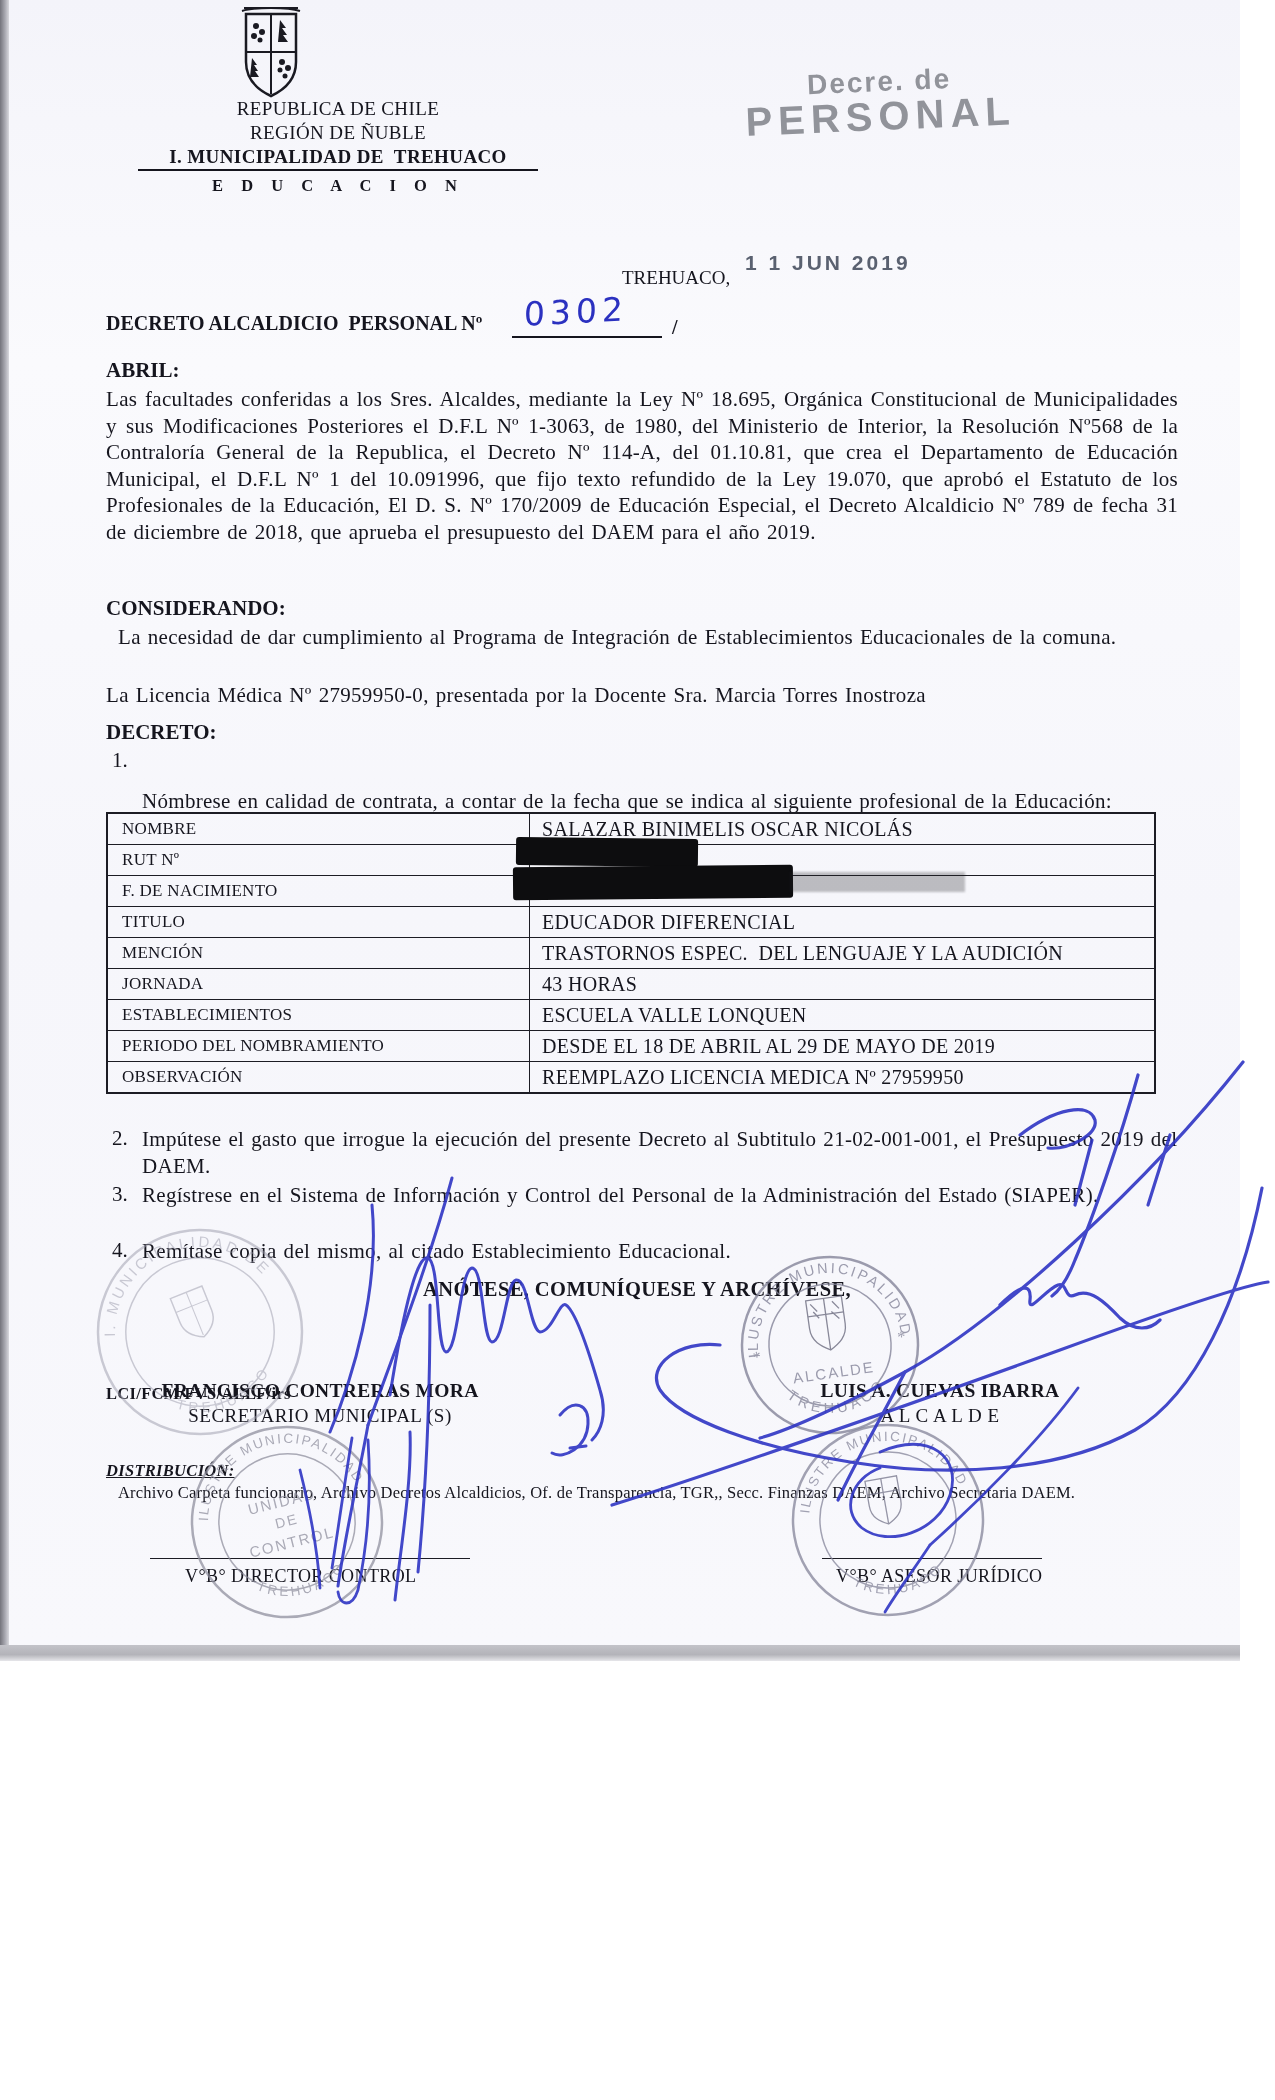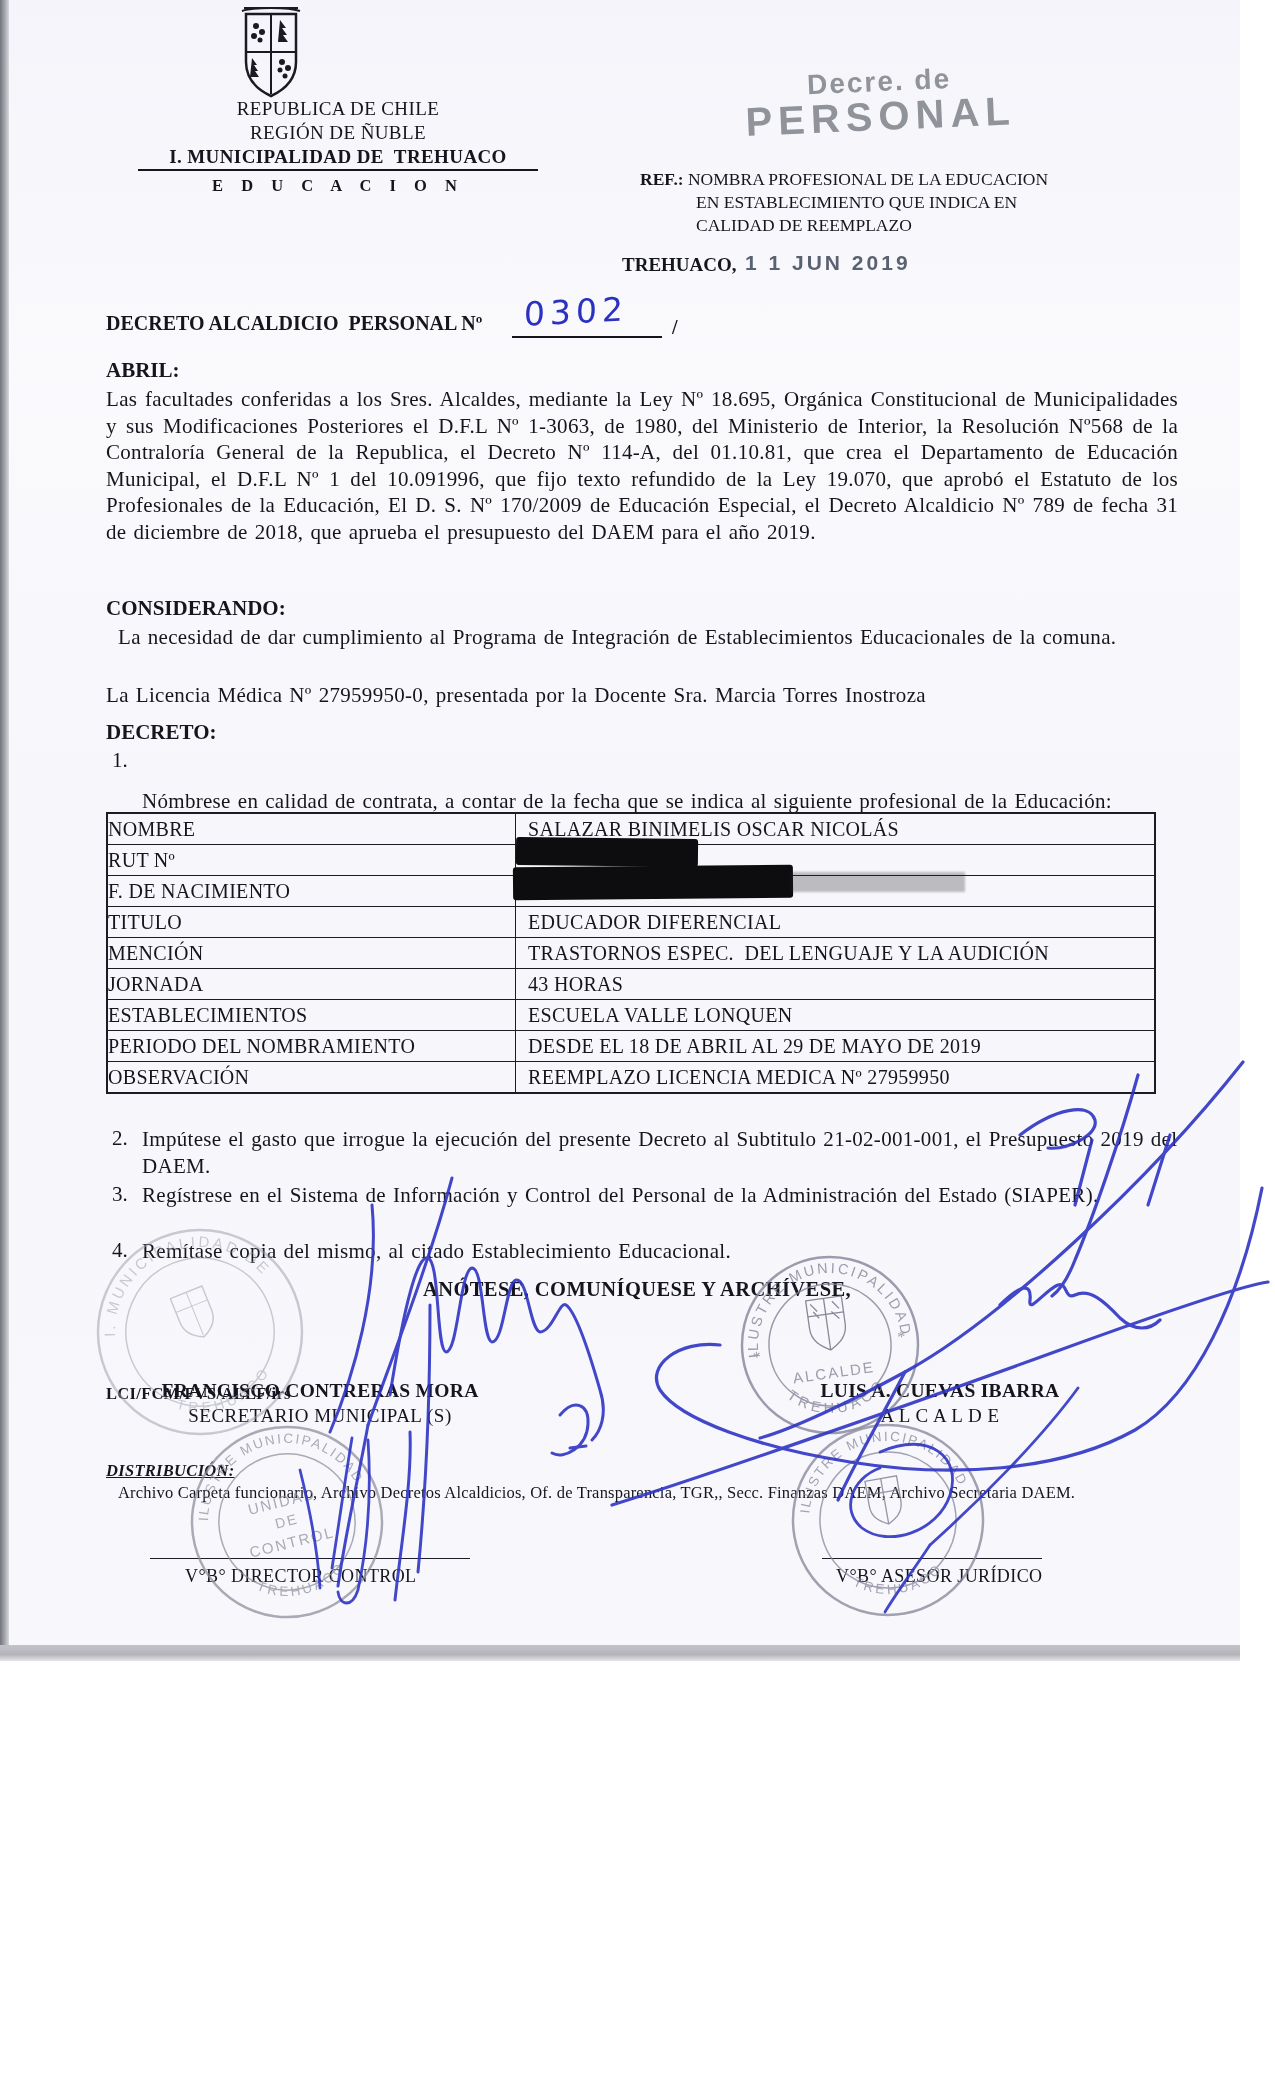--- a/index.html
+++ b/index.html
@@ -26,39 +26,39 @@
   .hdr-edu { font-weight:bold; letter-spacing:7px; font-size:16.5px; }
   
   .stamp-top { transform:rotate(-2.5deg); color:#84868d; opacity:.88;
     font-family:"Liberation Sans", sans-serif; font-weight:bold; text-align:center; }
   .stamp-top .l1 { font-size:28px; letter-spacing:2px; }
   .stamp-top .l2 { font-size:40px; letter-spacing:6px; margin-top:-4px; }
   
   .ref { font-size:17.5px; line-height:23px; }
   .ref .ind { padding-left:56px; }
   .bold { font-weight:bold; }
-  .dateline-city { font-weight:bold; font-size:19px; }
+  .dateline-city { font-weight:normal; font-size:19px;margin-top:13px; }
   .date-stamp { font-family:"Liberation Sans", sans-serif; font-weight:bold;
     color:#4d5565; font-size:21px; letter-spacing:3px; opacity:.92; }
   
   .decree-label { font-weight:bold; font-size:20px; white-space:pre; }
   .hand-number { color:#2b31c0; font-size:33px; letter-spacing:5px;
     transform:rotate(-3deg) skewX(-4deg); font-family:"DejaVu Sans", sans-serif; }
   .num-underline { border-bottom:2px solid #15151e; width:150px; height:0; }
   .section-title { font-weight:bold; font-size:21px; }
   .body-text { font-size:21px; line-height:26.5px; letter-spacing:.3px; word-spacing:1.5px;
     text-align:justify; }
   .body-left { font-size:21px; line-height:27px; letter-spacing:.3px; word-spacing:1.5px; }
   .item-num { font-size:21px; position:absolute; }
   
   .dtable { position:absolute; left:106px; top:812px; width:1046px;
     border:2px solid #1c1c24; background:transparent; }
   .trow { display:flex; border-bottom:1px solid #1c1c24; height:30px; align-items:center; }
   .trow:last-child { border-bottom:none; }
-  .tlabel { width:407px; font-size:20px; letter-spacing:.3px; }
+  .tlabel { width:407px; padding-left:14px; font-size:17px; letter-spacing:.3px; }
   .tvalue { flex:1; border-left:1px solid #1c1c24; padding-left:12px; font-size:20px;
     letter-spacing:.3px; white-space:pre; height:100%; display:flex; align-items:center; }
   .redact { position:absolute; background:#0d0d0f; }
   .redact-smear { position:absolute; background:rgba(35,35,40,.28); filter:blur(1px); }
   .closing { font-weight:bold; font-size:20.5px; letter-spacing:.4px; }
   .signer { text-align:center; }
   .signer .name { font-weight:bold; font-size:19.5px; letter-spacing:.3px; }
   .signer .title { font-size:19px; letter-spacing:.5px; margin-top:3px; }
   .initials { font-weight:bold; font-size:16.5px; letter-spacing:.3px; }
   .dist-label { font-weight:bold; font-style:italic; font-size:16.5px;
@@ -97,25 +97,20 @@
   <div class="abs hdr-line" style="left:188px;top:98px;width:300px;text-align:center;">REPUBLICA DE CHILE</div>
   <div class="abs hdr-line" style="left:188px;top:122px;width:300px;text-align:center;">REGIÓN DE ÑUBLE</div>
   <div class="abs hdr-line hdr-muni" style="left:138px;top:146px;width:400px;text-align:center;font-weight:bold;">I. MUNICIPALIDAD DE  TREHUACO</div>
   <div class="abs hdr-line hdr-edu" style="left:188px;top:176px;width:300px;text-align:center;">E D U C A C I O N</div>
 
   <div class="abs stamp-top" style="left:720px;top:66px;width:320px;">
     <div class="l1">Decre. de</div>
     <div class="l2">PERSONAL</div>
   </div>
 
-  <div class="abs ref" style="left:640px;top:168px;width:420px;">
-    <div><span class="bold">REF.:</span>&nbsp;<span>NOMBRA PROFESIONAL DE LA EDUCACION</span></div>
-    <div class="ind">EN ESTABLECIMIENTO QUE INDICA EN</div>
-    <div class="ind">CALIDAD DE REEMPLAZO</div>
-  </div>
 
   <div class="abs dateline-city" style="left:622px;top:254px;">TREHUACO,</div>
   <div class="abs date-stamp" style="left:745px;top:251px;">1 1 JUN 2019</div>
 
   <div class="abs decree-label" style="left:106px;top:312px;">DECRETO ALCALDICIO  PERSONAL Nº</div>
   <div class="abs hand-number" style="left:524px;top:292px;">0302</div>
   <div class="abs num-underline" style="left:512px;top:336px;"></div>
   <div class="abs decree-label" style="left:672px;top:316px;">/</div>
 
   <div class="abs section-title" style="left:106px;top:358px;">ABRIL:</div>

